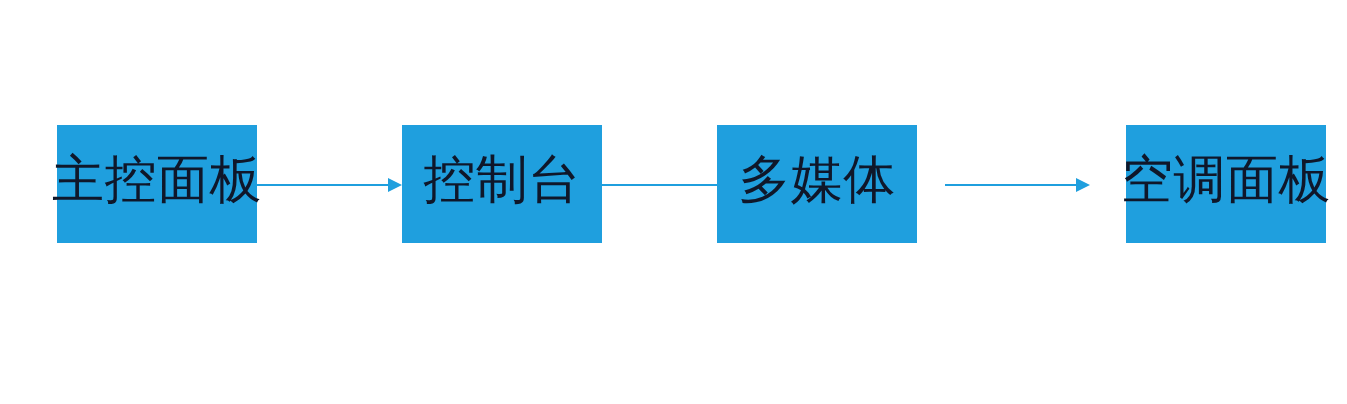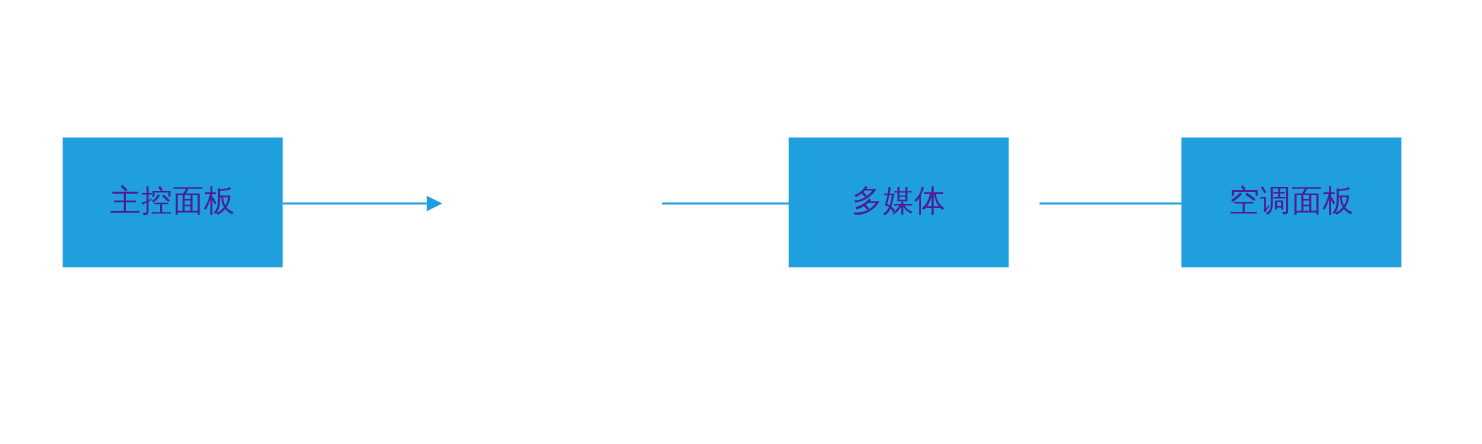--- a/index.html
+++ b/index.html
@@ -29,33 +29,33 @@
     width: 200px;
     height: 118px;
     background: #1f9fde;
     display: flex;
     align-items: center;
     justify-content: center;
     box-sizing: border-box;
   }
 
   .node-label {
-    color: #4c1d95;
-    font-size: 28px;
+    color: #0f172a;
+    font-size: 52px;
     line-height: 1;
     letter-spacing: 0.5px;
     white-space: nowrap;
     font-weight: 400;
-    font-family: Liberation Serif, serif;
+    font-family: Liberation Mono, monospace;
   }
 
   #node-0 { left: 57px; }
   #node-1 { left: 402px; }
   #node-2 { left: 717px; }
-  #node-3 { left: 1074px; }
+  #node-3 { left: 1126px; }
 
   
   .connector {
     position: absolute;
     top: 177px;
     height: 16px;
   }
 
   #connector-0 { left: 257px;  width: 145px; }
   #connector-1 { left: 602px;  width: 143px; }
@@ -77,20 +77,23 @@
     <span class="node-label">主控面板</span>
   </div>
 
   <div class="connector" id="connector-0">
     <svg viewBox="0 0 145 16" preserveAspectRatio="none">
       <line x1="0" y1="8" x2="131" y2="8" stroke="#1f9fde" stroke-width="2"></line>
       <polygon points="131,1 145,8 131,15" fill="#1f9fde"></polygon>
     </svg>
   </div>
 
+  <div class="node-box" id="node-1">
+    <span class="node-label">控制台</span>
+  </div>
 
   <div class="connector" id="connector-1">
     <svg viewBox="0 0 143 16" preserveAspectRatio="none">
       <line x1="0" y1="8" x2="129" y2="8" stroke="#1f9fde" stroke-width="2"></line>
       <polygon points="129,1 143,8 129,15" fill="#1f9fde"></polygon>
     </svg>
   </div>
 
   <div class="node-box" id="node-2">
     <span class="node-label">多媒体</span>

